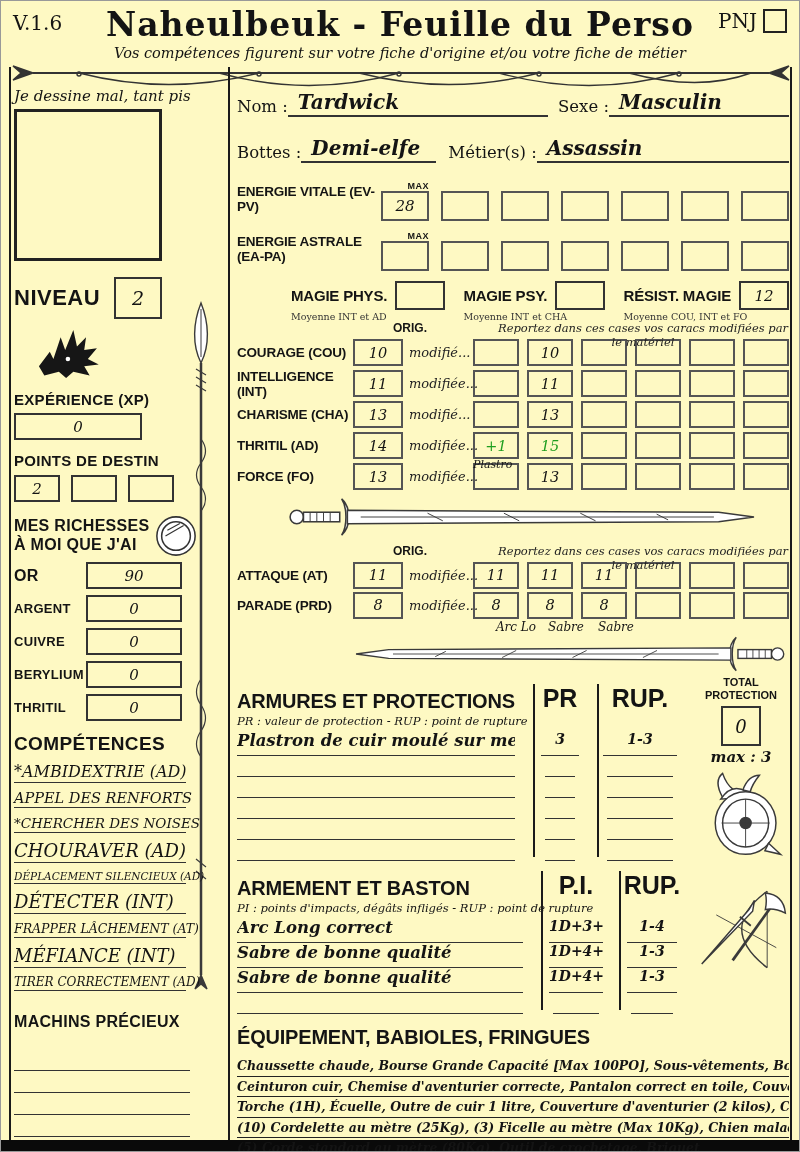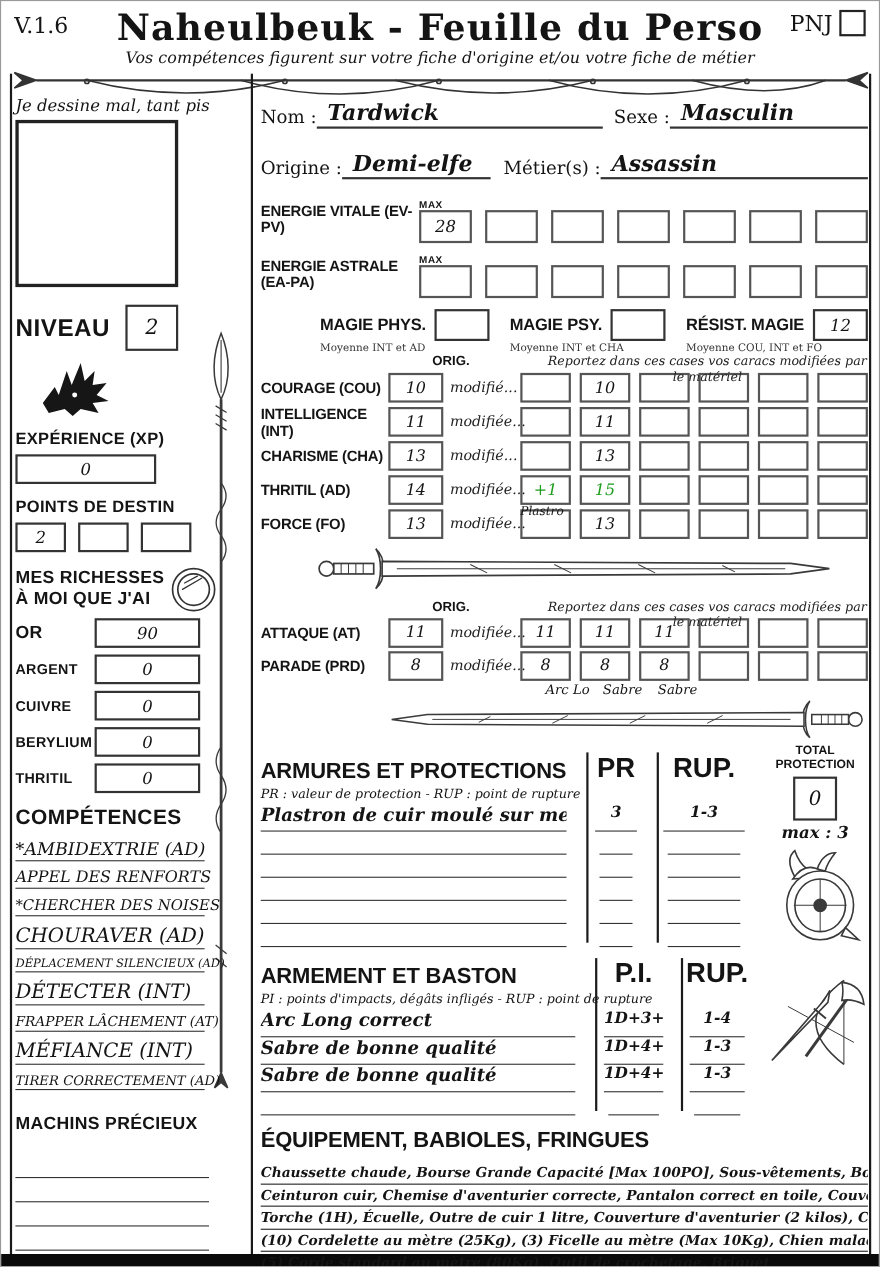--- a/index.html
+++ b/index.html
@@ -1,16 +1,16 @@
 <!DOCTYPE html>
 <html><head>
 <meta charset="utf-8">
 <style>
   html,body{margin:0;padding:0;background:#e8e8e8;}
-  .page{position:relative;width:800px;height:1152px;background:#ffffff;color:#141414;
+  .page{position:relative;width:800px;height:1152px;background:#fef9c3;color:#141414;
         font-family:"Liberation Sans",sans-serif;overflow:hidden;border:1px solid #999;box-sizing:border-box;}
   .hand{font-family:"DejaVu Serif",serif;font-style:italic;}
   .green{color:#1f9e1f;}
   
   .edge-left{position:absolute;left:8px;top:66px;bottom:10px;width:2px;background:#1a1a1a;}
   .edge-right{position:absolute;left:789px;top:66px;bottom:10px;width:2px;background:#1a1a1a;}
   .col-divider{position:absolute;left:227px;top:66px;bottom:10px;width:2px;background:#1a1a1a;}
   .bottom-bar{position:absolute;left:0;right:0;bottom:0;height:11px;background:#0a0a0a;}
   
   .version{position:absolute;left:12px;top:10px;font-family:"DejaVu Serif",serif;font-size:20px;}
@@ -53,21 +53,21 @@
   .id-row{display:flex;align-items:flex-end;height:30px;}
   .id-label{font-family:"DejaVu Serif",serif;font-size:16.5px;padding-bottom:1px;white-space:nowrap;}
   .wline{border-bottom:2px solid #333;font-family:"DejaVu Serif",serif;font-style:italic;font-weight:bold;
          font-size:20px;padding:0 0 0 10px;line-height:26px;white-space:nowrap;overflow:hidden;}
   .id-row2{margin-top:16px;}
   
   .en-row{display:flex;align-items:flex-end;margin-top:0;height:44px;}
   .en-row.first{margin-top:14px;}
   .en-label{font-weight:bold;font-size:13.5px;width:158px;letter-spacing:-.2px;padding-bottom:7px;}
   .en-boxes{display:flex;gap:12px;align-items:flex-end;}
-  .maxcol{display:flex;flex-direction:column;align-items:flex-start;}
+  .maxcol{display:flex;flex-direction:column;align-items:flex-end;}
   .max-label{font-weight:bold;font-size:9px;letter-spacing:.5px;}
   .en-box{width:44px;height:26px;border:2px solid #555;display:flex;align-items:center;justify-content:center;font-size:15px;}
   
   .magic-row{display:flex;justify-content:space-between;margin-top:10px;height:38px;}
   .mg{display:flex;flex-direction:column;}
   .mg-top{display:flex;align-items:center;gap:8px;}
   .mg-label{font-weight:bold;font-size:15px;letter-spacing:-.2px;}
   .mg-box{width:46px;height:25px;font-size:15px;}
   .mg-note{font-family:"DejaVu Serif",serif;font-size:9.5px;color:#333;margin-top:1px;}
   
@@ -239,21 +239,21 @@
 
   <div class="main">
 
     <div class="id-row">
       <span class="id-label">Nom :</span>
       <span class="wline" style="flex:1">Tardwick</span>
       <span class="id-label" style="margin-left:10px">Sexe :</span>
       <span class="wline" style="width:170px">Masculin</span>
     </div>
     <div class="id-row id-row2">
-      <span class="id-label">Origine :</span>
+      <span class="id-label">Bottes :</span>
       <span class="wline" style="width:125px">Demi-elfe</span>
       <span class="id-label" style="margin-left:12px">Métier(s) :</span>
       <span class="wline" style="flex:1">Assassin</span>
     </div>
 
     <div class="en-row first">
       <span class="en-label">ENERGIE VITALE (EV-PV)</span>
       <div class="en-boxes">
         <div class="maxcol">
           <span class="max-label">MAX</span>

